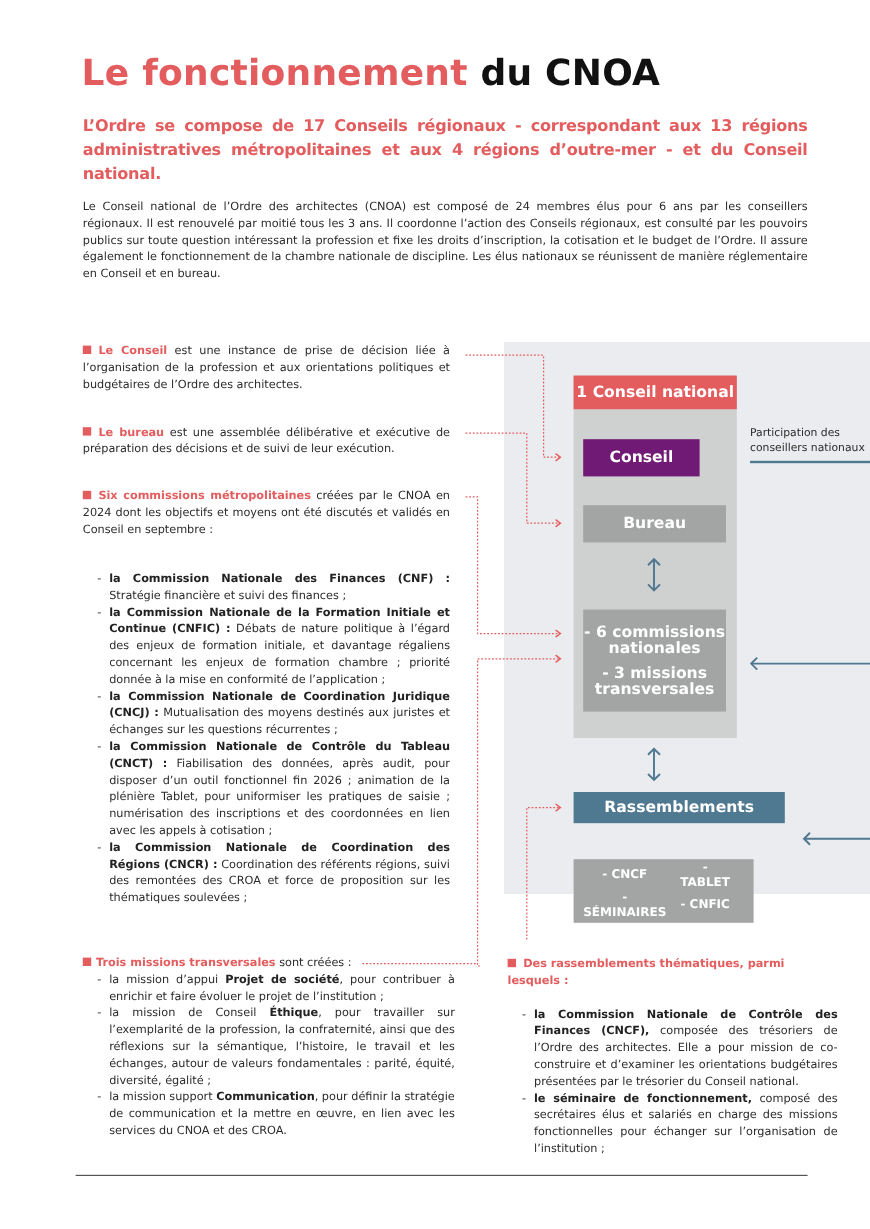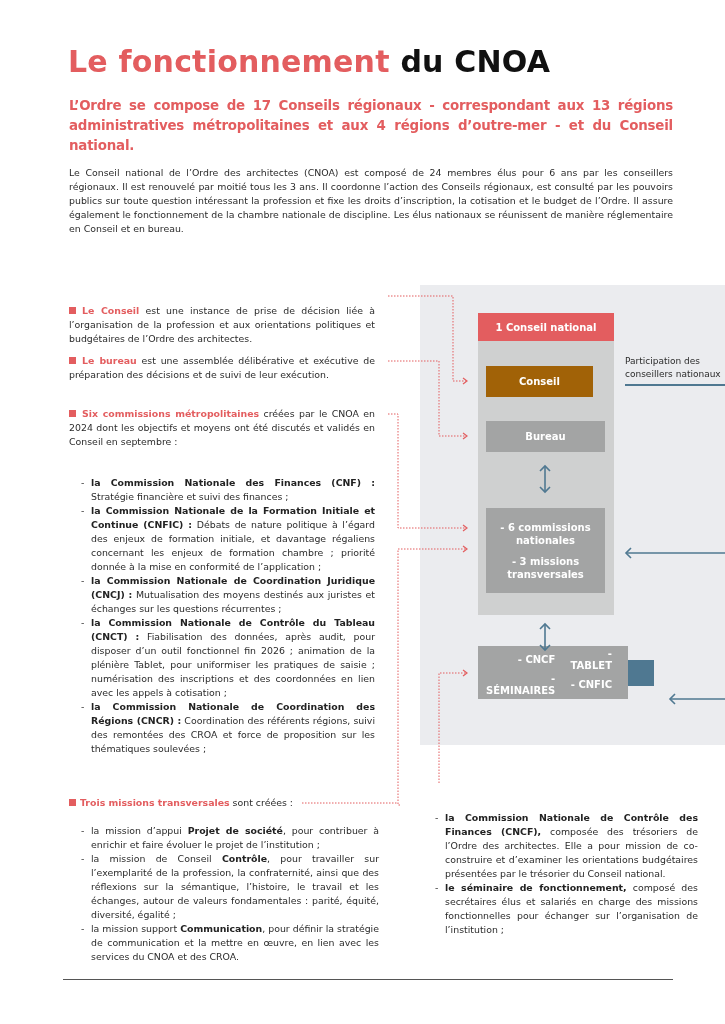--- a/index.html
+++ b/index.html
@@ -18,28 +18,28 @@
   .bullet-sq { display: inline-block; width: 7px; height: 7px; background: #e35d5f; margin-right: 6px; vertical-align: 0px; }
   .hl { color: #e35d5f; font-weight: bold; }
 
   ul.dash { list-style: none; margin-left: 12px; }
   ul.dash li { position: relative; padding-left: 10px; text-align: justify; }
   ul.dash li::before { content: "-"; position: absolute; left: 0; top: 0; }
   ul.dash li b { font-weight: bold; color: #222; }
 
   .diagram-bg { position: absolute; left: 420px; top: 285px; width: 305px; height: 460px; background: #ebecef; }
   .col-bg { position: absolute; left: 478px; top: 313px; width: 136px; height: 302px; background: #cfd0d0; }
-  .box { position: absolute; color: #fff; font-weight: bold; font-size: 10px; text-align: center; display: flex; align-items: center; justify-content: center; flex-direction: column; }
+  .box { position: absolute; color: #fff; font-weight: bold; font-size: 13px; text-align: center; display: flex; align-items: center; justify-content: center; flex-direction: column; }
   .box-cn { left: 478px; top: 313px; width: 136px; height: 28px; background: #e35d5f; }
-  .box-conseil { left: 486px; top: 366px; width: 107px; height: 31px; background: #a16207; }
+  .box-conseil { left: 486px; top: 366px; width: 97px; height: 31px; background: #701a75; }
   .box-bureau { left: 486px; top: 421px; width: 119px; height: 31px; background: #a3a4a4; }
   .box-comm { left: 486px; top: 508px; width: 119px; height: 85px; background: #a3a4a4; line-height: 13px; }
   .box-comm div + div { margin-top: 8px; }
   .box-rass-h { left: 478px; top: 660px; width: 176px; height: 26px; background: #4f7891; }
-  .box-rass { left: 478px; top: 646px; width: 150px; height: 53px; background: #a3a4a4; display: grid; grid-template-columns: 1fr auto; column-gap: 8px; align-content: center; justify-content: stretch; text-align: right; padding: 0 16px 0 8px; line-height: 12.5px; font-size: 10px; }
+  .box-rass { left: 478px; top: 716px; width: 150px; height: 53px; background: #a3a4a4; display: grid; grid-template-columns: 1fr auto; column-gap: 8px; align-content: center; justify-content: stretch; text-align: center; padding: 0 16px 0 8px; line-height: 12.5px; font-size: 10px; }
 
   .part-label { position: absolute; left: 625px; top: 355px; font-size: 9px; line-height: 13px; color: #2b2b2b; }
   .part-line { position: absolute; left: 625px; top: 384px; width: 100px; height: 2px; background: #4f7891; }
 
   .red-text-block { position: absolute; left: 423px; top: 797px; width: 275px; font-size: 9.4px; line-height: 14px; color: #2b2b2b; }
 
   .footer-rule { position: absolute; left: 63px; top: 979px; width: 610px; height: 1px; background: #555; }
   .footer { position: absolute; left: 63px; top: 1046px; font-size: 14px; color: #222; margin-top: 24px; }
   .footer b { font-weight: bold; }
 
@@ -47,21 +47,21 @@
 </style>
 </head>
 <body>
 
 <h1 class="title"><span class="red">Le fonctionnement</span> <span class="black">du CNOA</span></h1>
 
 <p class="lead">L’Ordre se compose de 17 Conseils régionaux - correspondant aux 13 régions administratives métropolitaines et aux 4 régions d’outre-mer - et du Conseil national.</p>
 
 <p class="intro">Le Conseil national de l’Ordre des architectes (CNOA) est composé de 24 membres élus pour 6 ans par les conseillers régionaux. Il est renouvelé par moitié tous les 3 ans. Il coordonne l’action des Conseils régionaux, est consulté par les pouvoirs publics sur toute question intéressant la profession et fixe les droits d’inscription, la cotisation et le budget de l’Ordre. Il assure également le fonctionnement de la chambre nationale de discipline. Les élus nationaux se réunissent de manière réglementaire en Conseil et en bureau.</p>
 
-<div class="block" style="top:304px;">
+<div class="block" style="top:286px;">
   <span class="bullet-sq"></span><span class="hl">Le Conseil</span><span> est une instance de prise de décision liée à l’organisation de la profession et aux orientations politiques et budgétaires de l’Ordre des architectes.</span>
 </div>
 
 <div class="block" style="top:354px;">
   <span class="bullet-sq"></span><span class="hl">Le bureau</span><span> est une assemblée délibérative et exécutive de préparation des décisions et de suivi de leur exécution.</span>
 </div>
 
 <div class="block" style="top:407px;">
   <div>
     <span class="bullet-sq"></span><span class="hl">Six commissions métropolitaines</span><span> créées par le CNOA en 2024 dont les objectifs et moyens ont été discutés et validés en Conseil en septembre :</span>
@@ -72,23 +72,23 @@
     <li><b>la Commission Nationale de Coordination Juridique (CNCJ) :</b><span> Mutualisation des moyens destinés aux juristes et échanges sur les questions récurrentes ;</span></li>
     <li><b>la Commission Nationale de Contrôle du Tableau (CNCT) :</b><span> Fiabilisation des données, après audit, pour disposer d’un outil fonctionnel fin 2026 ; animation de la plénière Tablet, pour uniformiser les pratiques de saisie ; numérisation des inscriptions et des coordonnées en lien avec les appels à cotisation ;</span></li>
     <li><b>la Commission Nationale de Coordination des Régions (CNCR) :</b><span> Coordination des référents régions, suivi des remontées des CROA et force de proposition sur les thématiques soulevées ;</span></li>
   </ul>
 </div>
 
 <div class="block" style="top:796px; width:310px;">
   <div>
     <span class="bullet-sq" style="margin-right:4px;"></span><span class="hl">Trois missions transversales</span><span> sont créées :</span>
   </div>
-  <ul class="dash" style="margin-top:14px;">
+  <ul class="dash" style="margin-top:0;">
     <li><span>la mission d’appui </span><b>Projet de société</b><span>, pour contribuer à enrichir et faire évoluer le projet de l’institution ;</span></li>
-    <li><span>la mission de Conseil </span><b>Contrôle</b><span>, pour travailler sur l’exemplarité de la profession, la confraternité, ainsi que des réflexions sur la sémantique, l’histoire, le travail et les échanges, autour de valeurs fondamentales : parité, équité, diversité, égalité ;</span></li>
+    <li><span>la mission de Conseil </span><b>Éthique</b><span>, pour travailler sur l’exemplarité de la profession, la confraternité, ainsi que des réflexions sur la sémantique, l’histoire, le travail et les échanges, autour de valeurs fondamentales : parité, équité, diversité, égalité ;</span></li>
     <li><span>la mission support </span><b>Communication</b><span>, pour définir la stratégie de communication et la mettre en œuvre, en lien avec les services du CNOA et des CROA.</span></li>
   </ul>
 </div>
 
 <div class="diagram-bg"></div>
 <div class="col-bg"></div>
 <div class="box box-cn">1 Conseil national</div>
 <div class="box box-conseil">Conseil</div>
 <div class="box box-bureau">Bureau</div>
 <div class="box box-comm">
@@ -138,20 +138,23 @@
     <polyline points="540,645 545,650 550,645"></polyline>
 
     <line x1="626" y1="553" x2="725" y2="553"></line>
     <polyline points="631,548 626,553 631,558"></polyline>
     <line x1="670" y1="699" x2="725" y2="699"></line>
     <polyline points="675,694 670,699 675,704"></polyline>
   </g>
 </svg>
 
 <div class="red-text-block">
+  <div>
+    <span class="bullet-sq"></span><span class="hl">Des rassemblements thématiques, parmi lesquels :</span>
+  </div>
   <ul class="dash" style="margin-top:14px;">
     <li><b>la Commission Nationale de Contrôle des Finances (CNCF),</b><span> composée des trésoriers de l’Ordre des architectes. Elle a pour mission de co-construire et d’examiner les orientations budgétaires présentées par le trésorier du Conseil national.</span></li>
     <li><b>le séminaire de fonctionnement,</b><span> composé des secrétaires élus et salariés en charge des missions fonctionnelles pour échanger sur l’organisation de l’institution ;</span></li>
   </ul>
 </div>
 
 <div class="footer-rule"></div>
 <div class="footer"><b>8 I</b> <span>Rapport d’activité 2024</span></div>
 
 </body></html>

